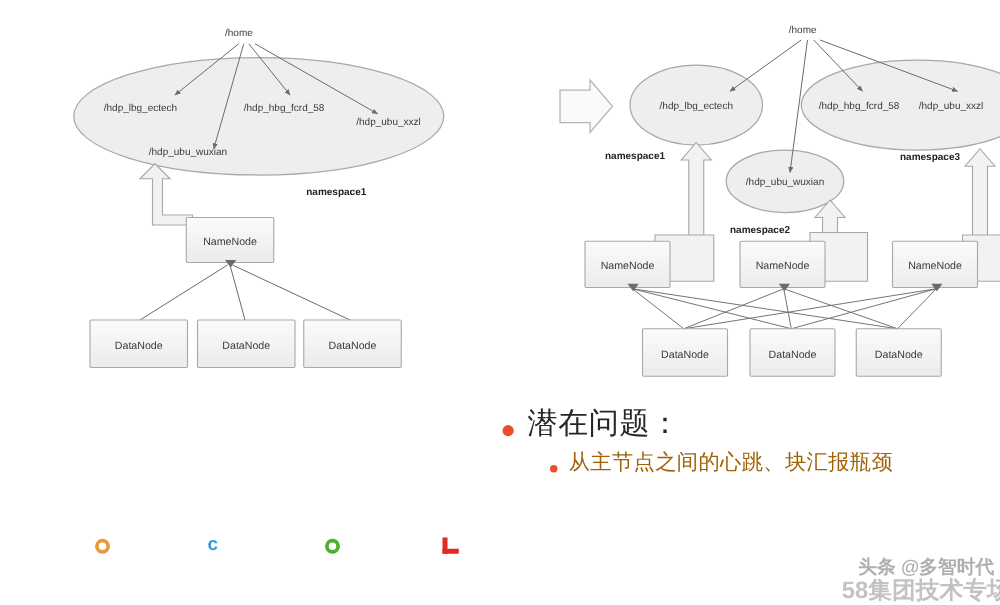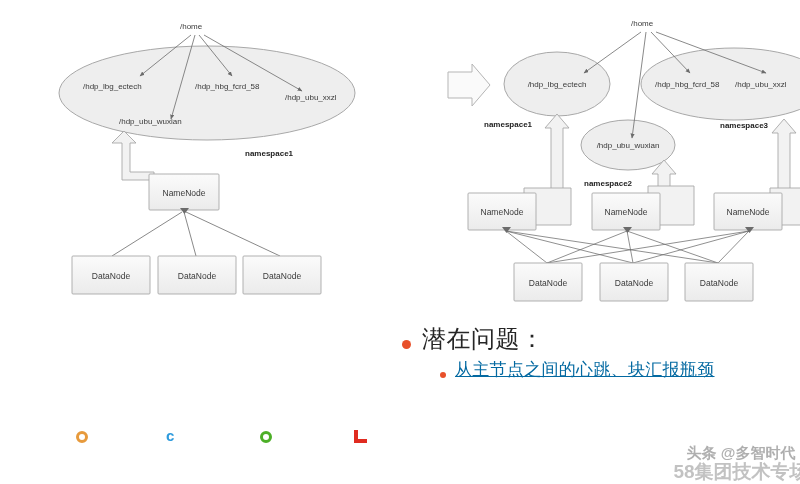--- a/index.html
+++ b/index.html
@@ -60,23 +60,22 @@
   }
   .lvl1 .txt {
     font-size: 24px;
     line-height: 30px;
     color: #262626;
     letter-spacing: 0.5px;
   }
   .lvl2 .txt {
     font-size: 17px;
     line-height: 24px;
-    color: #0369a1;
+    color: #a16207;
     letter-spacing: 0.3px;
-    text-decoration: underline;
   }
   
   .mark {
     position: absolute;
     width: 12px;
     height: 12px;
   }
   .ring {
     box-sizing: border-box;
     border-radius: 50%;

